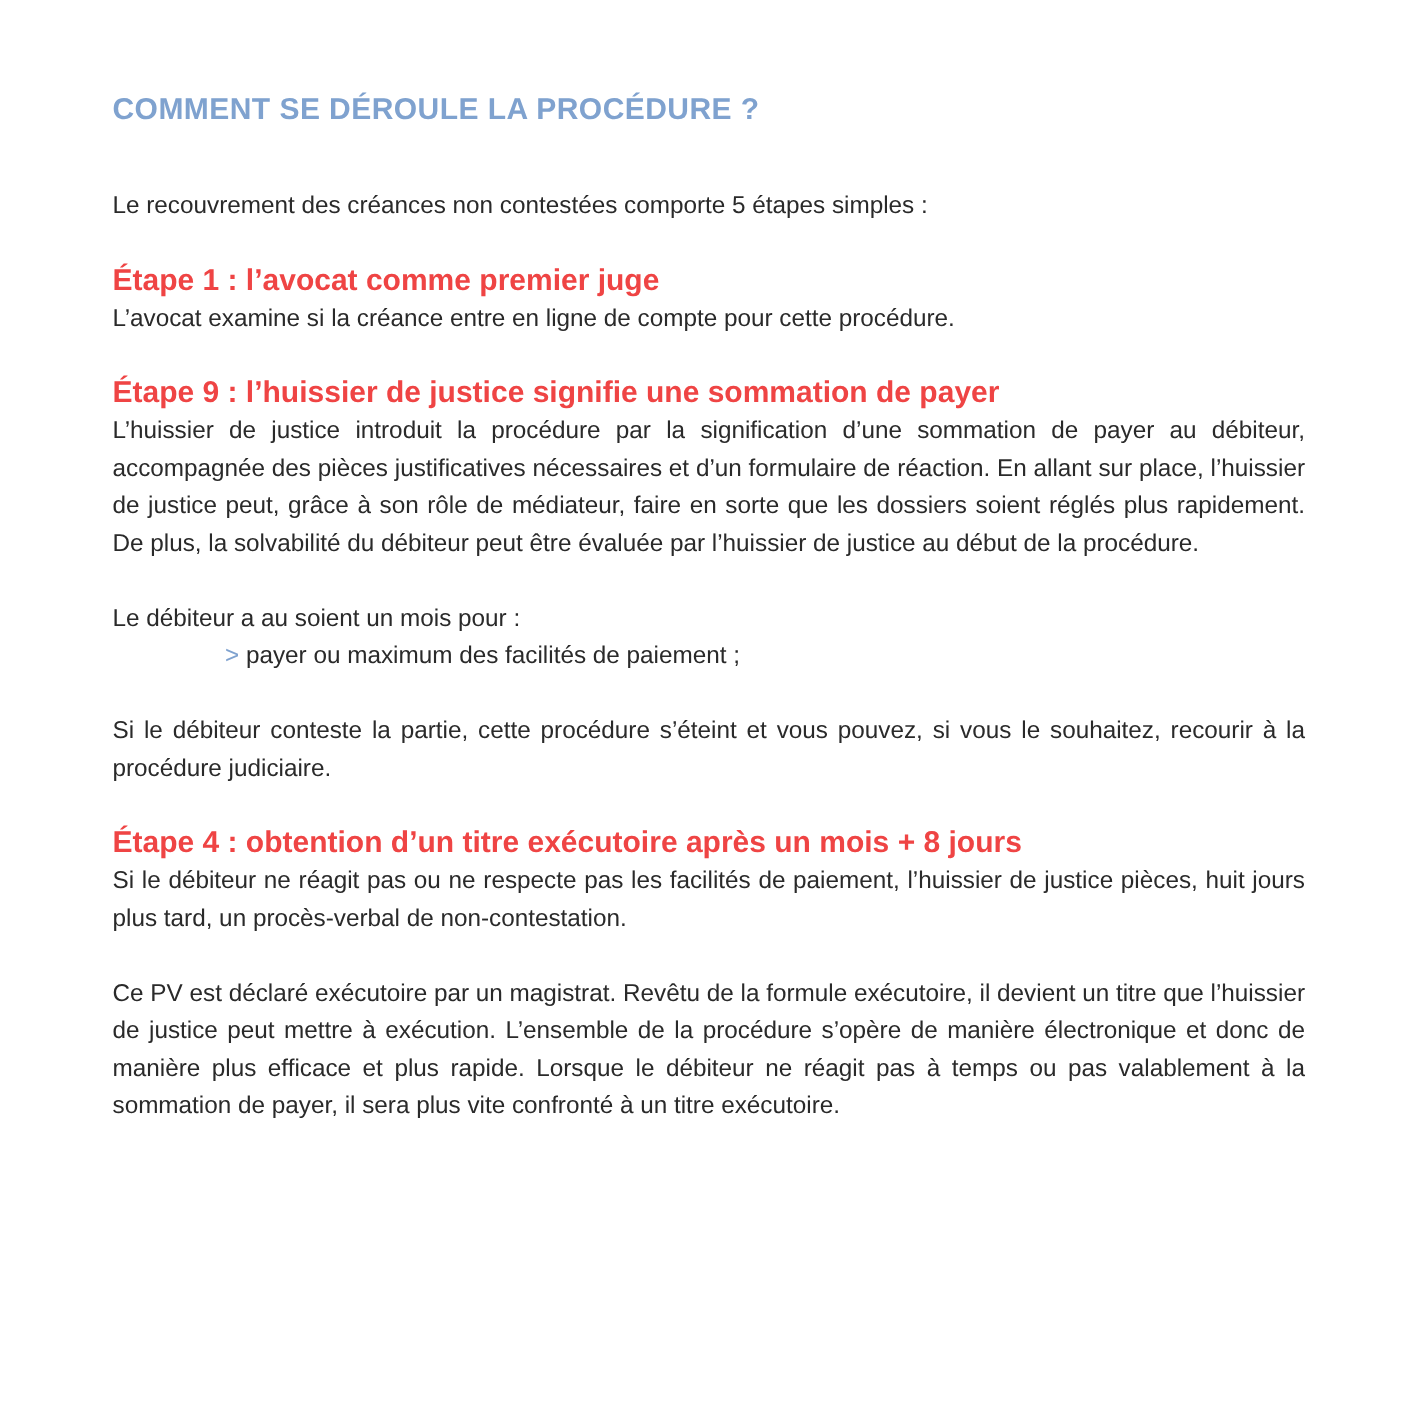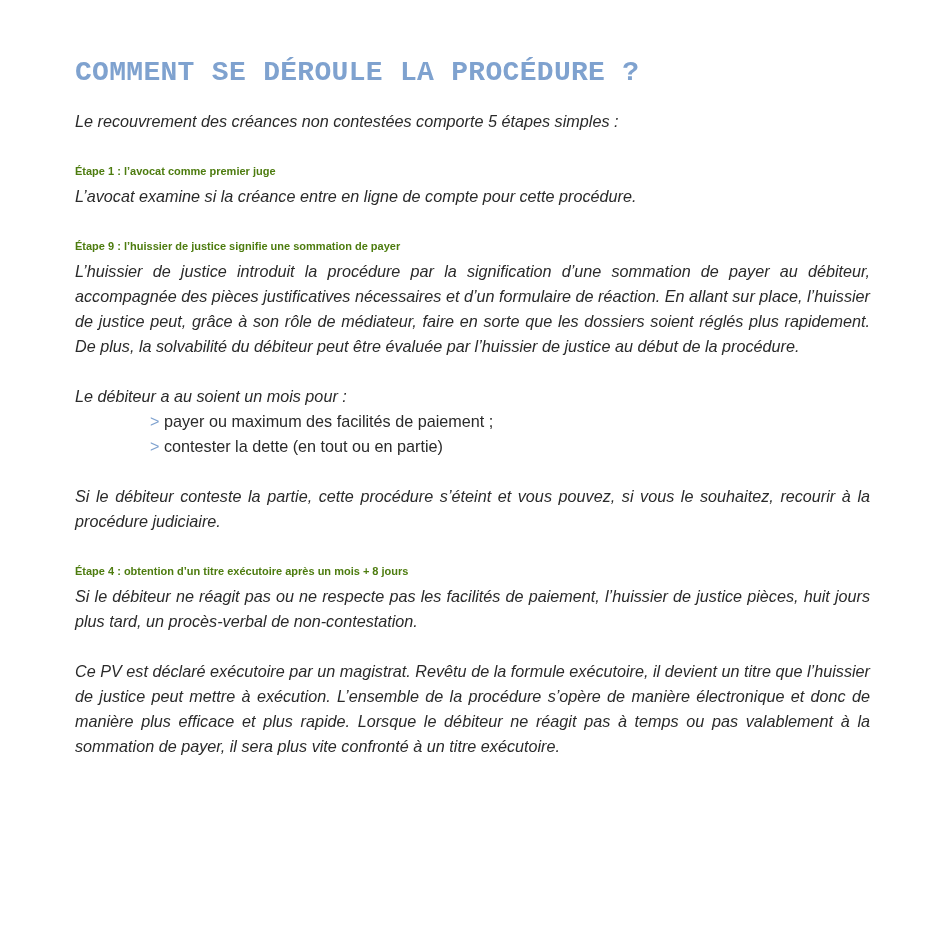--- a/index.html
+++ b/index.html
@@ -1,21 +1,21 @@
 <!DOCTYPE html>
 <html><head>
 <meta charset="utf-8">
 <style>
   html, body { margin:0; padding:0; background:#ffffff; }
   body { width:946px; height:946px; position:relative; overflow:hidden; }
   .page { position:absolute; left:75px; top:56px; width:795px; font-family:"Liberation Sans", sans-serif; color:#2a2a2a; }
-  .title { font-family:Liberation Mono, monospace; font-weight:bold; color:#7fa2cf; font-size:28px; letter-spacing:0.3px; margin:0 0 19px 0; line-height:34px; }
-  .p { font-size:16.2px; line-height:25px; margin:0; text-align:justify;font-style:italic; }
+  .title { font-family:Liberation Sans, sans-serif; font-weight:bold; color:#7fa2cf; font-size:20px; letter-spacing:0.3px; margin:0 0 35px 0; line-height:34px; }
+  .p { font-size:16.2px; line-height:25px; margin:0; text-align:justify; }
   .gap { height:25px; }
-  .h { font-weight:bold; color:#4d7c0f; font-size:11px; line-height:25px; margin:0; text-align:justify; }
+  .h { font-weight:bold; color:#ef4444; font-size:20px; line-height:25px; margin:0; text-align:justify; }
   .bullet { font-size:16.2px; line-height:25px; padding-left:75px; margin:0; }
   .arrow { color:#7fa2cf; }
 </style>
 </head>
 <body>
 
 <div class="page">
   <h1 class="title">COMMENT SE DÉROULE LA PROCÉDURE ?</h1>
   <p class="p">Le recouvrement des créances non contestées comporte 5 étapes simples :</p>
   <div class="gap"></div>
@@ -23,21 +23,20 @@
   <p class="h">Étape 1 : l’avocat comme premier juge</p>
   <p class="p">L’avocat examine si la créance entre en ligne de compte pour cette procédure.</p>
   <div class="gap"></div>
 
   <p class="h">Étape 9 : l’huissier de justice signifie une sommation de payer</p>
   <p class="p">L’huissier de justice introduit la procédure par la signification d’une sommation de payer au débiteur, accompagnée des pièces justificatives nécessaires et d’un formulaire de réaction. En allant sur place, l’huissier de justice peut, grâce à son rôle de médiateur, faire en sorte que les dossiers soient réglés plus rapidement. De plus, la solvabilité du débiteur peut être évaluée par l’huissier de justice au début de la procédure.</p>
   <div class="gap"></div>
 
   <p class="p">Le débiteur a au soient un mois pour :</p>
   <p class="bullet"><span class="arrow">&gt;</span> <span>payer ou maximum des facilités de paiement ;</span></p>
-  <p class="bullet"><span class="arrow">&gt;</span> <span>contester la dette (en tout ou en partie)</span></p>
   <div class="gap"></div>
   <p class="p">Si le débiteur conteste la partie, cette procédure s’éteint et vous pouvez, si vous le souhaitez, recourir à la procédure judiciaire.</p>
   <div class="gap"></div>
 
   <p class="h">Étape 4 : obtention d’un titre exécutoire après un mois + 8 jours</p>
   <p class="p">Si le débiteur ne réagit pas ou ne respecte pas les facilités de paiement, l’huissier de justice pièces, huit jours plus tard, un procès-verbal de non-contestation.</p>
   <div class="gap"></div>
 
   <p class="p">Ce PV est déclaré exécutoire par un magistrat. Revêtu de la formule exécutoire, il devient un titre que l’huissier de justice peut mettre à exécution. L’ensemble de la procédure s’opère de manière électronique et donc de manière plus efficace et plus rapide. Lorsque le débiteur ne réagit pas à temps ou pas valablement à la sommation de payer, il sera plus vite confronté à un titre exécutoire.</p>
 </div>

